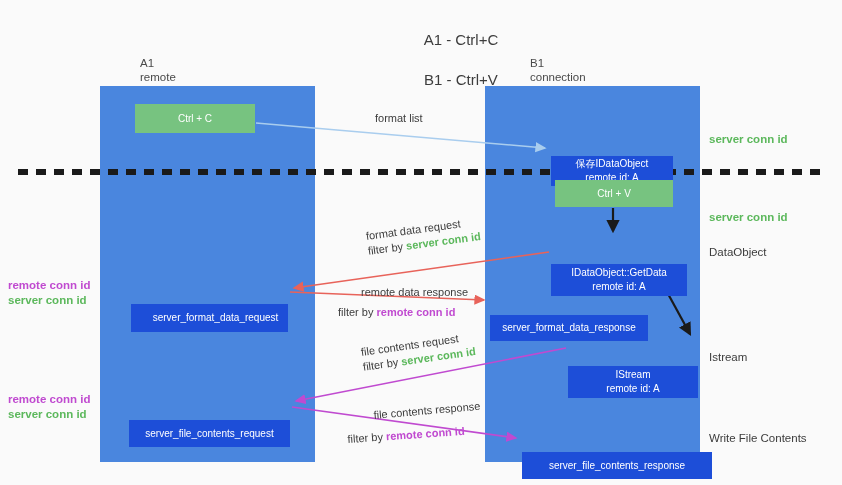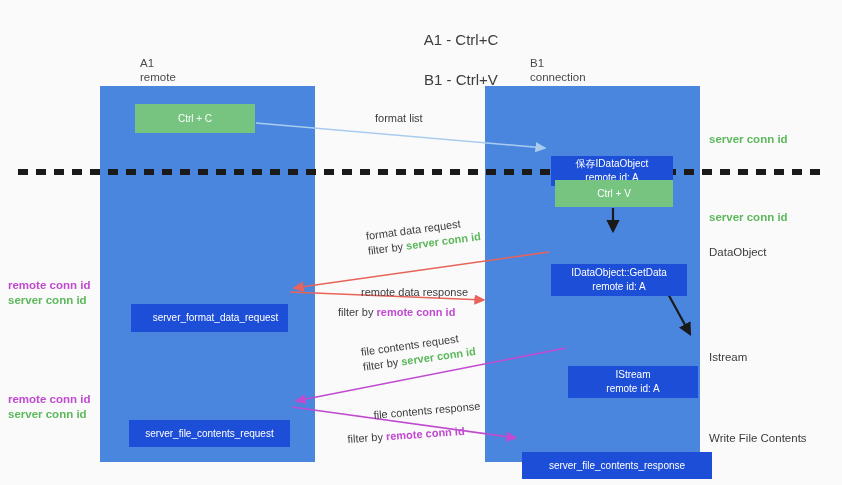--- a/index.html
+++ b/index.html
@@ -198,20 +198,21 @@
   <div id="box-idataobject" class="abs box orange">保存IDataObject
 remote id: A</div>
 
   <div id="box-ctrlv" class="abs box green">Ctrl + V</div>
 
   <div id="box-getdata" class="abs box orange">IDataObject::GetData
 remote id: A</div>
 
   <div id="box-fmt-req" class="abs box orange">server_format_data_request</div>
 
+  <div id="box-fmt-resp" class="abs box orange">server_format_data_response</div>
 
   <div id="box-istream" class="abs box orange">IStream
 remote id: A</div>
 
   <div id="box-file-req" class="abs box orange">server_file_contents_request</div>
 
   <div id="box-file-resp" class="abs box orange">server_file_contents_response</div>
 
   <div id="lbl-server-1" class="abs side-label bold-green">server conn id</div>
   <div id="lbl-server-2" class="abs side-label bold-green">server conn id</div>

